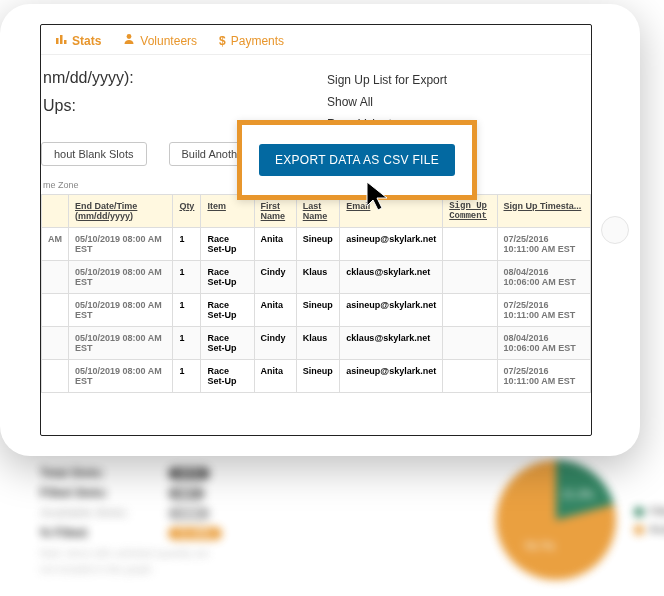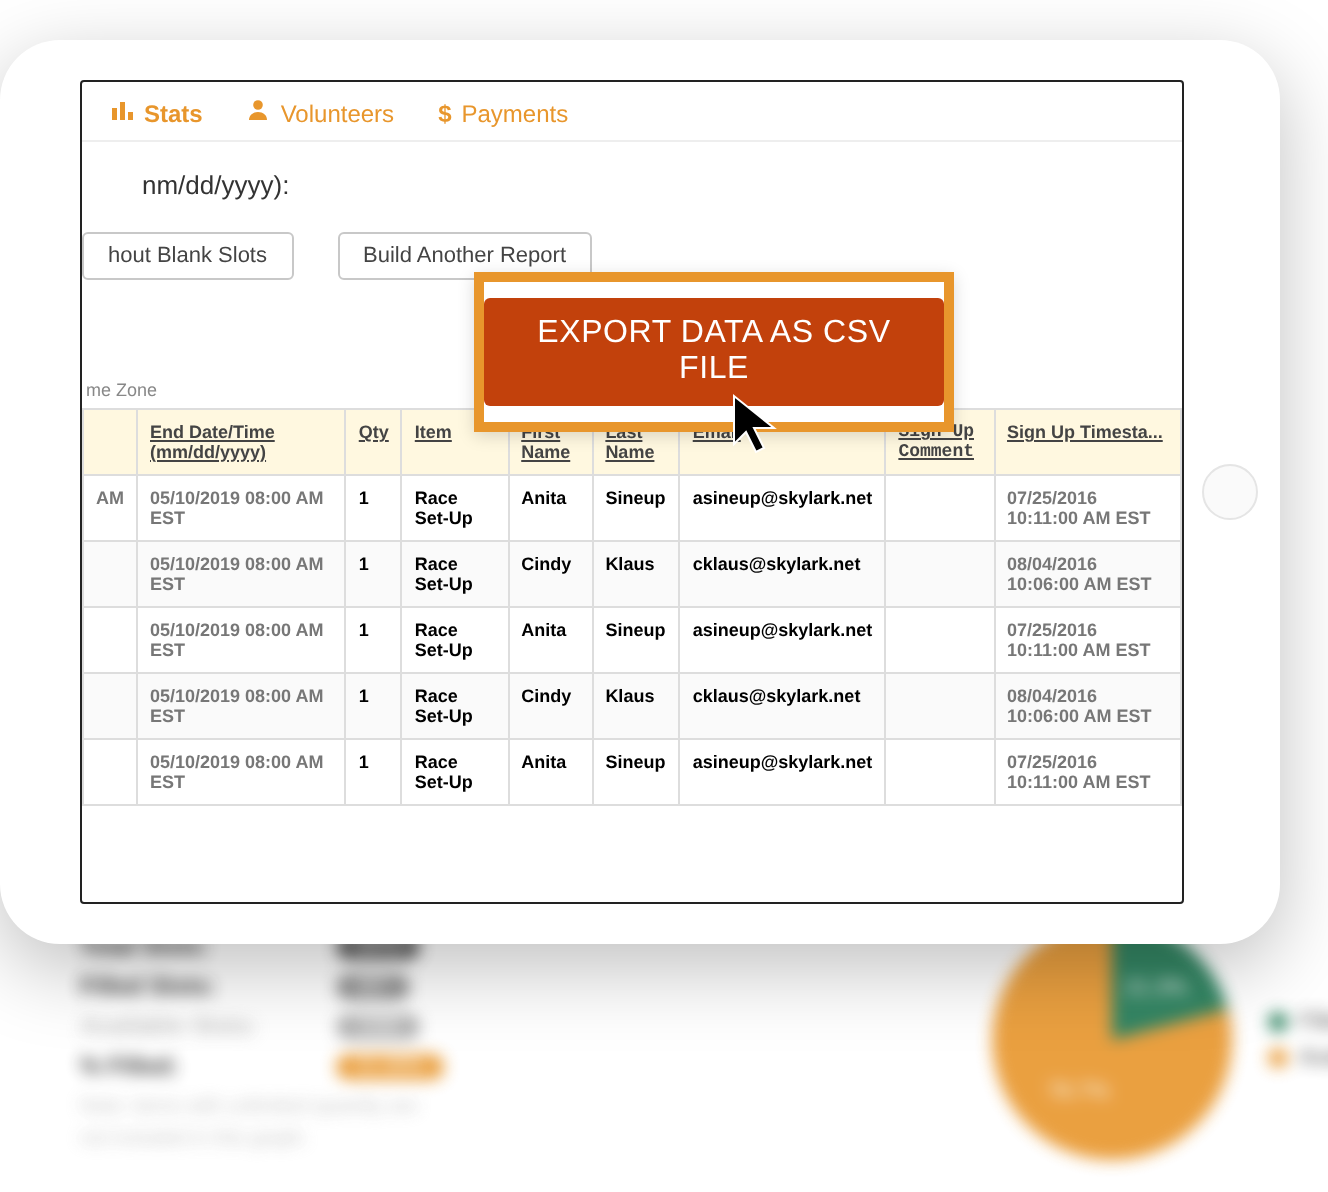--- a/index.html
+++ b/index.html
@@ -45,21 +45,21 @@
     display:none;
   }
   .bg-legend { font-size:11px; }
   .bg-legend .sw { display:inline-block; width:10px; height:10px; border-radius:50%; margin-right:6px; vertical-align:middle; }
   .bg-legend .fil { background:#1f7a54; }
   .bg-legend .av  { background:#e8962c; }
 
   
   .tablet {
     position:absolute;
-    top:20px; left:0;
+    top:4px; left:0;
     width:640px; height:452px;
     background:#fff;
     border-radius:30px;
     box-shadow: 0 12px 40px rgba(0,0,0,0.25);
   }
   .home-btn {
     position:absolute; right:11px; top:50%; transform:translateY(-50%);
     width:28px; height:28px; border-radius:50%;
     border:1px solid #e5e5e5;
     background:#fafafa;
@@ -83,23 +83,22 @@
   .tab { color:#e8962c; display:flex; align-items:center; gap:5px; cursor:pointer; }
   .tab .ticon { font-size:12px; }
   .tab.active { font-weight:600; }
 
   
   .upper {
     display:flex; padding:14px 0 4px 0;
   }
   .upper-left {
     width:52%;
-    font-size:13px; color:#333;
+    font-size:16px; color:#333;
     padding-left:2px;
-    margin-left:28px;
   }
   .upper-left .trunc { margin-bottom:10px; }
   .upper-right {
     width:48%;
     font-size:12px; color:#333;
     line-height:1.85;
   }
 
   
   .action-row {
@@ -118,38 +117,37 @@
     position:absolute;
     top:95px; left:196px;
     width:240px; height:80px;
     border:5px solid #e8962c;
     background:#fff;
     display:flex; align-items:center; justify-content:center;
     z-index:30;
     box-shadow: 0 2px 8px rgba(0,0,0,0.15);
   }
   .btn-primary {
-    background:#c2410c; color:#fff;
+    background:#0369a1; color:#fff;
     border:none; border-radius:3px;
     padding:9px 16px;
-    font-size:16px; letter-spacing:0.3px;
+    font-size:12px; letter-spacing:0.3px;
     cursor:pointer;
   }
   .cursor-arrow {
     position:absolute;
     top:155px; left:322px;
     z-index:40;
     width:32px; height:32px;
   }
 
   
   .zone-note {
     font-size:9px; color:#888;
     padding: 6px 0 4px 2px;
-    margin-top: 36px;
   }
   .tbl-wrap {
     overflow:auto;
     font-size:9px;
   }
   table { border-collapse:collapse; width:100%; }
   th, td {
     border:1px solid #ddd;
     padding:6px 6px;
     vertical-align:top;
@@ -245,20 +243,26 @@
       </div>
       <div class="tab">
         <span class="ticon" style="font-weight:700;">$</span>
         <span>Payments</span>
       </div>
     </div>
 
     <div class="upper">
       <div class="upper-left">
         <div class="trunc">nm/dd/yyyy):</div>
+        <div>Ups:</div>
+      </div>
+      <div class="upper-right">
+        <div>Sign Up List for Export</div>
+        <div>Show All</div>
+        <div>Race Volunteers</div>
       </div>
     </div>
 
     <div class="action-row">
       <button class="btn-outline">hout Blank Slots</button>
       <button class="btn-outline">Build Another Report</button>
     </div>
 
     <div class="zone-note">me Zone</div>
 

